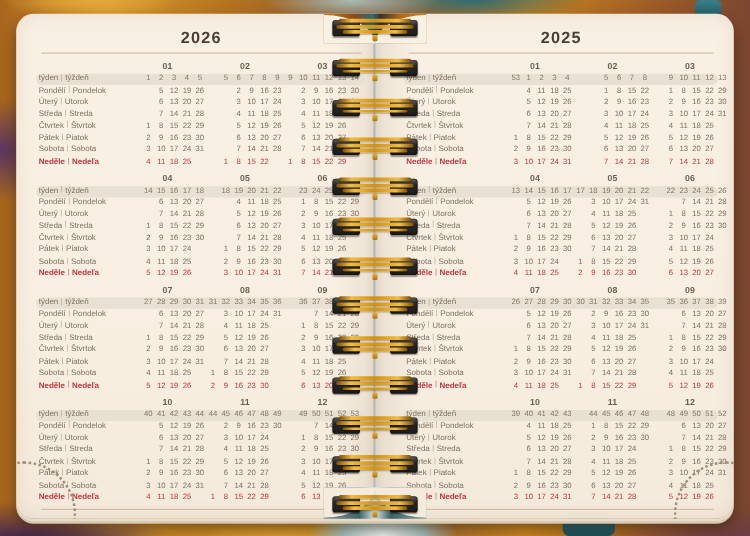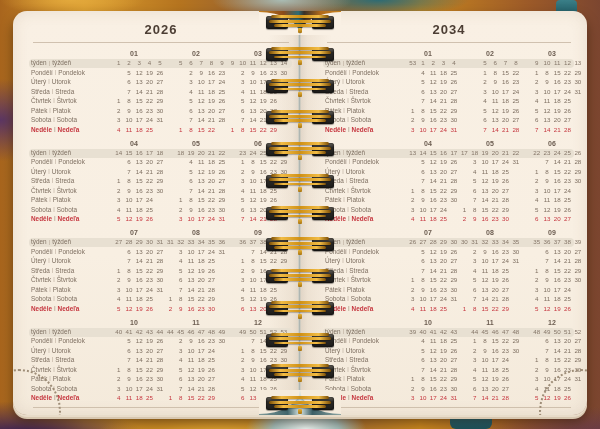--- a/index.html
+++ b/index.html
@@ -842,21 +842,21 @@
               <div class="cell date sun">20</div>
               <div class="cell date sun">27</div>
               <div class="cell date sun"></div>
             </div>
           </div>
         </div>
       </div>
     <div class="bottom-rule"></div>
   </section>
   <section class="page right">
-    <div class="year">2034</div>
+    <div class="year">2025</div>
     <div class="year-rule"></div>
     <div class="quarters">
         <div class="qrow">
           <div class="band"></div>
           <div class="labels">
             <div class="ltitle"></div>
             <div class="lrow wklab">
               <span class="cz">týden</span>
               <span class="sep">|</span>
               <span class="sk">týždeň</span>

